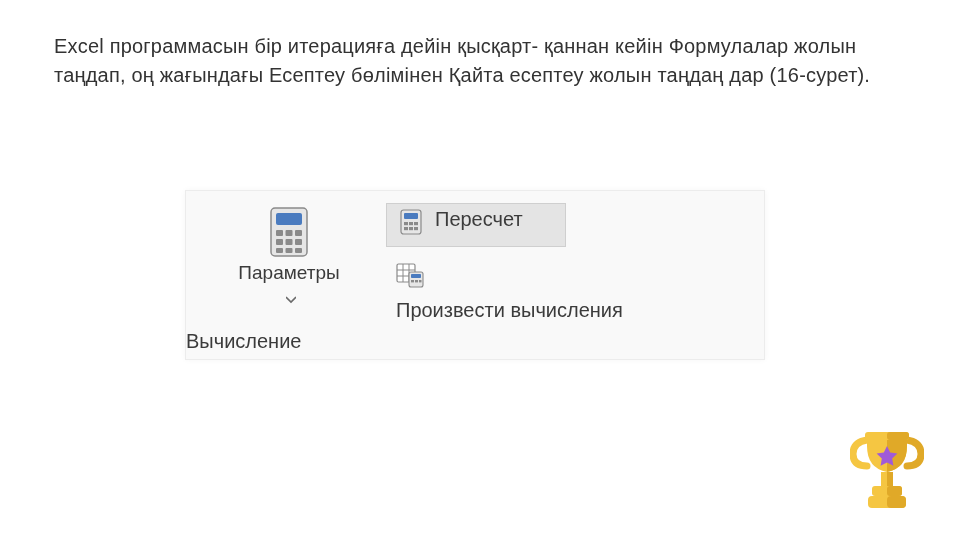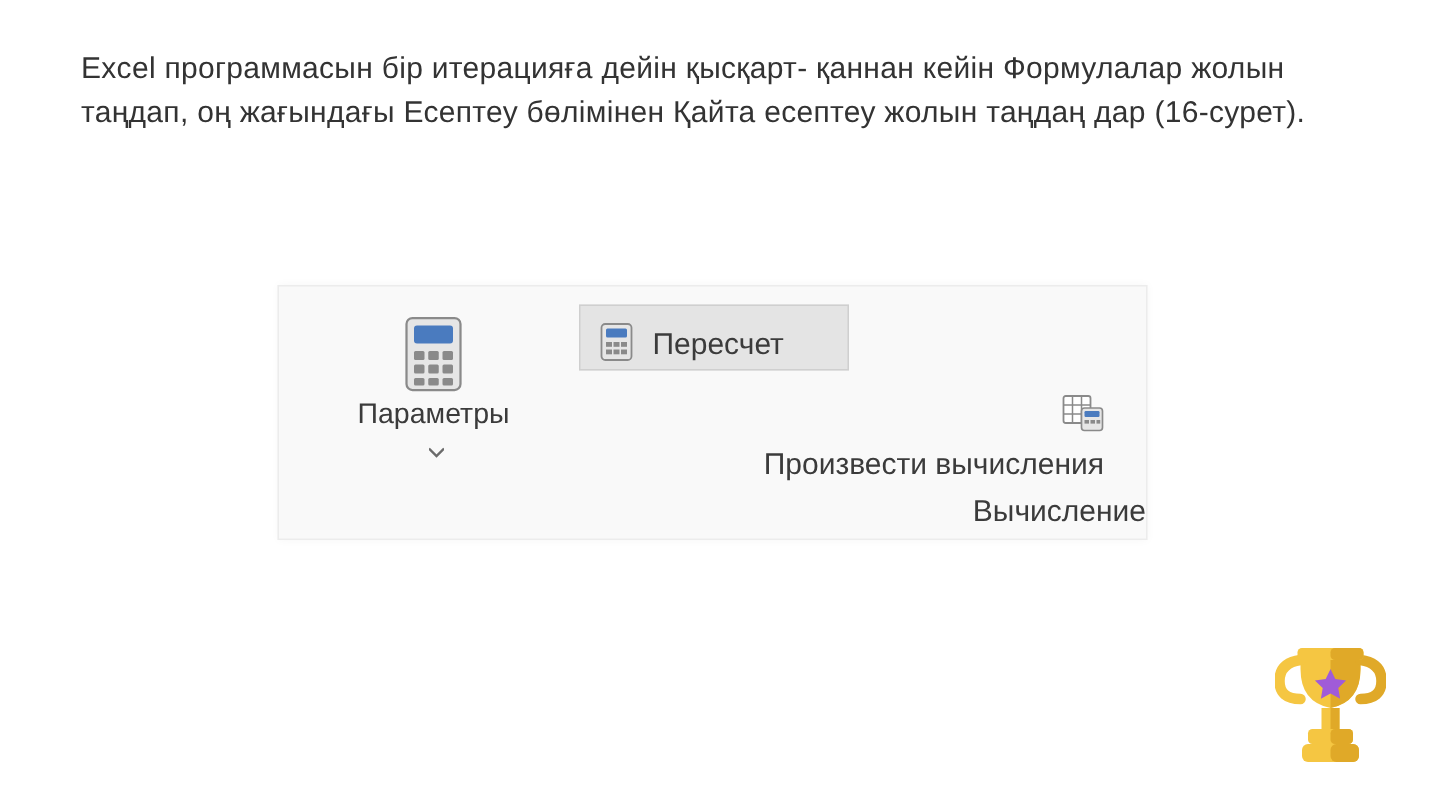--- a/index.html
+++ b/index.html
@@ -39,21 +39,21 @@
   
   .param-button {
     position: absolute;
     left: 18px;
     top: 8px;
     width: 170px;
     height: 118px;
     display: flex;
     flex-direction: column;
     align-items: center;
-    justify-content: center;
+    justify-content: flex-start;
     padding-top: 6px;
   }
   .param-icon {
     width: 46px;
     height: 54px;
     display: flex;
     align-items: center;
     justify-content: center;
   }
   .param-label {
@@ -70,21 +70,21 @@
   }
   
   .right-col {
     position: absolute;
     left: 200px;
     top: 12px;
     width: 360px;
   }
   .small-btn {
     display: flex;
-    align-items: flex-end;
+    align-items: flex-start;
     height: 44px;
     padding: 4px 10px;
     gap: 10px;
   }
   .small-btn.highlight {
     background: #e4e4e4;
     border: 1px solid #cfcfcf;
     width: 180px;
   }
   .small-btn-label {
@@ -98,21 +98,21 @@
     align-items: center;
     justify-content: center;
     flex-shrink: 0;
   }
   
   .group-caption {
     position: absolute;
     left: 0;
     right: 0;
     bottom: 6px;
-    text-align: right;
+    text-align: left;
     font-size: 20px;
     color: #3b3b3b;
   }
   
   .trophy {
     position: absolute;
     right: 36px;
     bottom: 28px;
     width: 74px;
     height: 84px;

